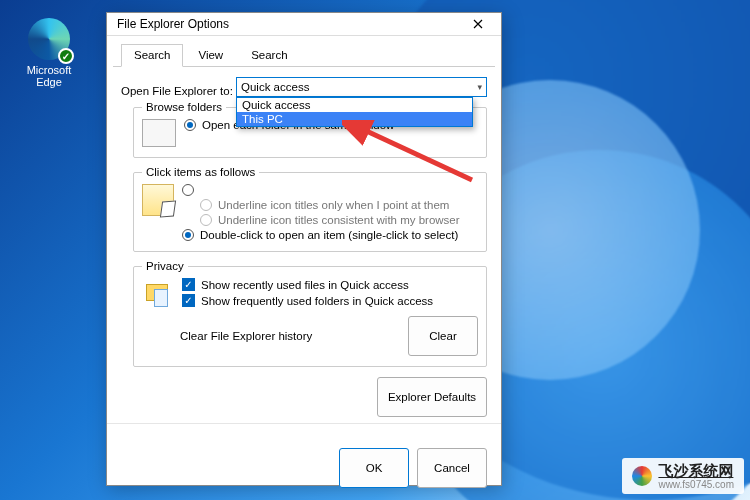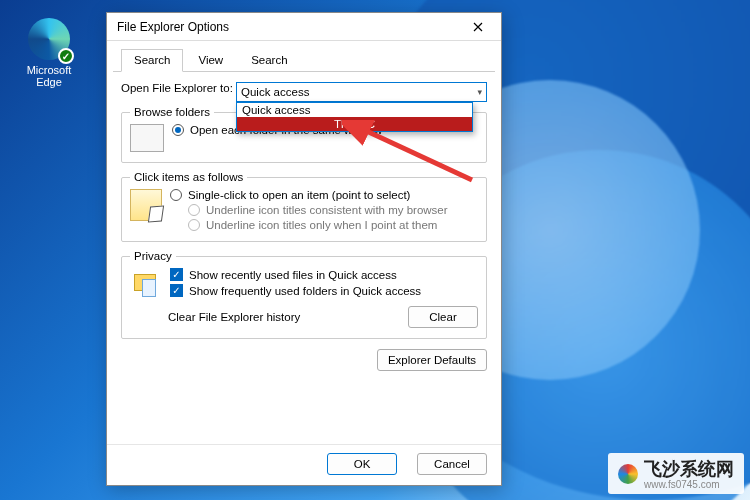--- a/index.html
+++ b/index.html
@@ -67,45 +67,45 @@
     cursor: pointer;
     position: relative;
   }
   .tab.active {
     border: 1px solid #ccc; border-bottom: 1px solid #fff;
     background: #fff;
     margin-bottom: -1px;
   }
   .content { flex:1; padding: 10px 14px 6px 14px; position: relative; }
 
-  .row { display: flex; align-items: flex-start; }
+  .row { display: flex; align-items: flex-end; }
   .label-open { width: 115px; }
   .combo {
     flex:1; height: 20px; border: 1px solid #0078d4;
     background: #fff; display:flex; align-items:center; padding: 0 4px;
     cursor: pointer; position: relative;
   }
   .combo .chev {
     position:absolute; right:4px; top:50%; transform: translateY(-50%);
     font-size: 9px; color: #555;
   }
   .dropdown-list {
     position: absolute;
     left: 129px; top: 30px;
     width: 237px;
     background: #fff; border: 1px solid #0078d4;
     z-index: 20;
     box-shadow: 2px 3px 6px rgba(0,0,0,0.3);
   }
   .dropdown-item { padding: 1px 5px; cursor: pointer; font-size: 11.5px; }
-  .dropdown-item.sel { background: #b91c1c; color: #fff; text-align: center; }
+  .dropdown-item.sel { background: #3b82f6; color: #fff; }
 
   fieldset.group {
     border: 1px solid #ccc; border-radius: 2px;
-    margin: 8px 0 6px 0; padding: 6px 8px 10px 8px;
+    margin: 8px 0 6px 12px; padding: 6px 8px 10px 8px;
     position: relative;
   }
   fieldset.group legend {
     font-size: 11.5px; padding: 0 4px; color: #000;
   }
   .inner-flex { display:flex; gap:8px; }
   .icon-placeholder {
     width: 34px; height: 28px; border: 1px solid #aaa; background:#f7f7f7;
     flex-shrink:0;
   }
@@ -134,43 +134,43 @@
   }
   .radio.checked::after { content:""; width:6px; height:6px; border-radius:50%; background:#0067c0; }
   .radio.disabled { border-color:#bbb; cursor:default; }
   .checkbox {
     width:13px; height:13px; background:#0067c0; border:1px solid #0067c0;
     display:inline-flex; align-items:center; justify-content:center; color:#fff; font-size:10px;
     cursor:pointer; flex-shrink:0;
   }
   .hist-row { display:flex; align-items:center; margin-top:6px; gap: 12px; padding-left:38px;}
   .btn {
-    min-width: 70px; height:22px; border:1px solid #adadad; background:#fdfdfd;
+    min-width: 70px; height:40px; border:1px solid #adadad; background:#fdfdfd;
     display:inline-flex; align-items:center; justify-content:center;
     font-size:11.5px; cursor:pointer; border-radius:3px;
   }
   .btn.default-btn { border-color:#0078d4; }
   .btn.disabled { color:#aaa; cursor:default; }
   .footer-row {
-    display:flex; justify-content:flex-end; gap:20px;
-    padding: 8px 14px 10px 14px;
+    display:flex; justify-content:flex-end; gap:8px;
+    padding: 24px 14px 10px 14px;
     border-top: 1px solid #e6e6e6;
   }
   .restore-row { display:flex; justify-content:flex-end; margin-top:10px; }
 
   .arrow-annot { position:absolute; left: 342px; top: 120px; z-index:50; pointer-events:none; }
 
   .watermark {
     position:absolute; right:6px; bottom:6px;
     background: rgba(255,255,255,0.92);
     padding: 4px 10px; display:flex; align-items:center; gap:6px;
     font-size: 11px; border-radius:3px;
   }
   .watermark .logo { width:20px; height:20px; border-radius:50%; background: conic-gradient(#e53935,#fbc02d,#43a047,#1e88e5,#e53935);} 
-  .watermark .cn { font-size:18px; font-weight:600; color:#222;}
+  .watermark .cn { font-size:15px; font-weight:600; color:#222;text-decoration:underline;}
   .watermark .url { font-size:10px; color:#888; margin-top:-2px; display:block;}
 </style>
 </head>
 <body>
 
 <div class="bg-wave w1"></div>
 <div class="bg-wave w2"></div>
 <div class="bg-wave w3"></div>
 
 <div class="desktop-icon">
@@ -223,29 +223,32 @@
       </div>
     </fieldset>
 
     <fieldset class="group">
       <legend>Click items as follows</legend>
       <div class="inner-flex">
         <div class="icon-click"></div>
         <div class="opt-col">
           <div class="opt">
             <span class="radio"></span>
-            <span>Single-click to open an item (point to select)</span>
+          </div>
+          <div class="opt sub">
+            <span class="radio disabled"></span>
+            <span>Underline icon titles only when I point at them</span>
           </div>
           <div class="opt sub">
             <span class="radio disabled"></span>
             <span>Underline icon titles consistent with my browser</span>
           </div>
-          <div class="opt sub">
-            <span class="radio disabled"></span>
-            <span>Underline icon titles only when I point at them</span>
+          <div class="opt">
+            <span class="radio checked"></span>
+            <span>Double-click to open an item (single-click to select)</span>
           </div>
         </div>
       </div>
     </fieldset>
 
     <fieldset class="group">
       <legend>Privacy</legend>
       <div class="inner-flex">
         <div class="icon-privacy">
           <div class="fold"></div>

